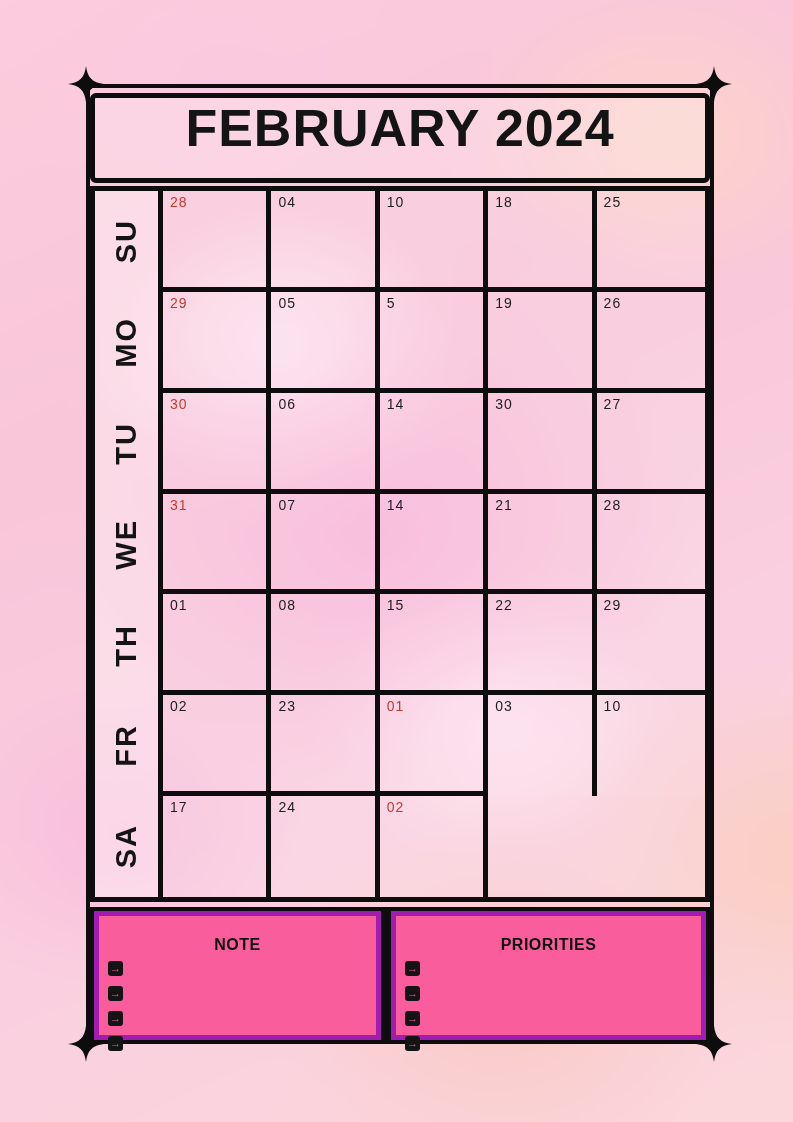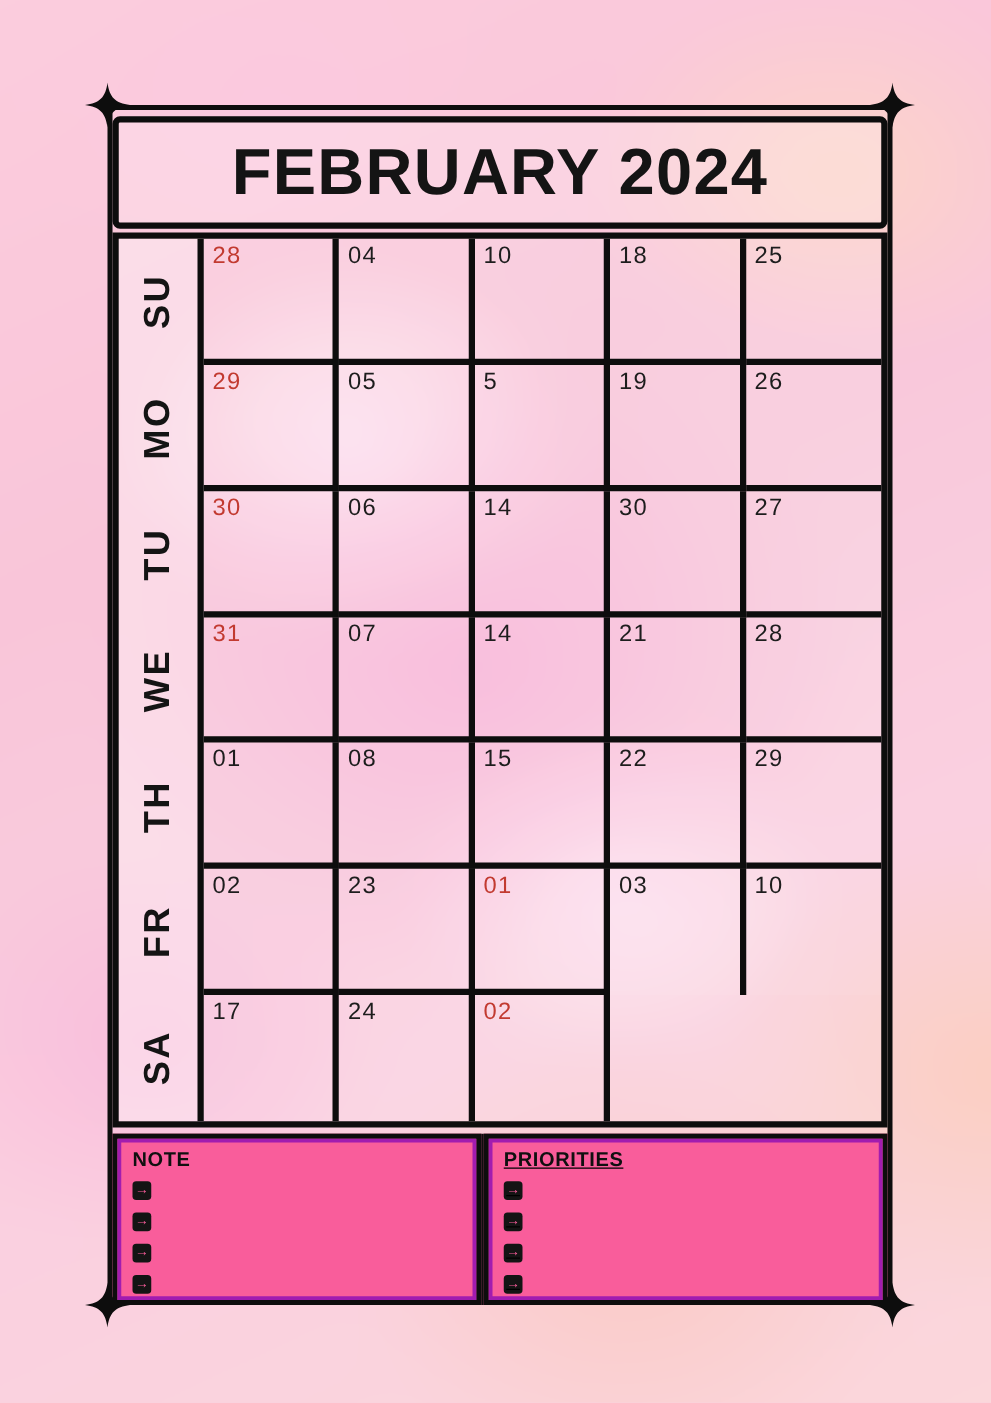--- a/index.html
+++ b/index.html
@@ -30,21 +30,21 @@
   }
   .sparkle{position:absolute;width:36px;height:36px;z-index:3;}
   .sparkle svg{display:block;width:100%;height:100%;}
   .sp-tl{left:68px;top:66px;} .sp-tr{left:696px;top:66px;}
   .sp-bl{left:68px;top:1026px;} .sp-br{left:696px;top:1026px;}
 
   .title-box{
     position:absolute;left:90px;top:93px;width:620px;height:90px;z-index:2;
     border:5px solid #0d0d0d;border-radius:6px;box-sizing:border-box;
     background:rgba(255,255,255,.22);
-    display:flex;align-items:center;justify-content:center;
+    display:flex;justify-content:center;
   }
   .title-box h1{
     margin:0;font-size:52px;font-weight:700;color:#141414;letter-spacing:1px;
   }
 
   .grid-box{
     position:absolute;left:90px;top:186px;width:620px;height:716px;z-index:2;
     border:5px solid #0d0d0d;box-sizing:border-box;
     background:rgba(255,255,255,.10);
     display:flex;
@@ -60,40 +60,41 @@
     font-size:29px;font-weight:700;color:#141414;letter-spacing:2px;
   }
   .cells{
     flex:1;display:grid;
     grid-template-columns:repeat(5,1fr);
     grid-template-rows:repeat(7,1fr);
   }
   .cell{
     border-right:5px solid #0d0d0d;border-bottom:5px solid #0d0d0d;
     box-sizing:border-box;padding:3px 16px 0 7px;
-    font-size:19px;color:#1d1d1d;letter-spacing:1px;
+    font-size:14px;color:#1d1d1d;letter-spacing:1px;
     background:rgba(255,255,255,.06);
   }
   .cell:nth-child(5n){border-right:none;}
   .cell:nth-last-child(-n+5){border-bottom:none;}
   .cell.muted{color:#c23a30;}
 
   .panels{
     position:absolute;left:90px;top:907px;width:620px;height:137px;z-index:2;
     display:flex;gap:2px;background:#0d0d0d;
   }
   .panel{
     border:4px solid #0d0d0d;box-sizing:border-box;background:#f95d9b;height:100%;
   }
   .panel-note{flex:0 0 295px;}
-  .panel-priorities{flex:1;text-decoration:underline;}
+  .panel-priorities{flex:1;}
   .panel-inner{
     width:100%;height:100%;box-sizing:border-box;
-    border:3px solid #a21caf;
-    padding:6px 9px;
+    border:5px solid #a21caf;
+    padding:20px 9px;
+    text-align:center;
   }
   .panel-label{
     font-size:16px;font-weight:700;color:#101010;letter-spacing:.5px;
   }
   .bullet-list{display:flex;flex-direction:column;gap:10px;margin-top:7px;}
   .bullet{
     width:15px;height:15px;background:#141414;border-radius:3px;
     color:#f95d9b;font-size:11px;font-weight:700;
     display:flex;align-items:center;justify-content:center;line-height:1;
   }

